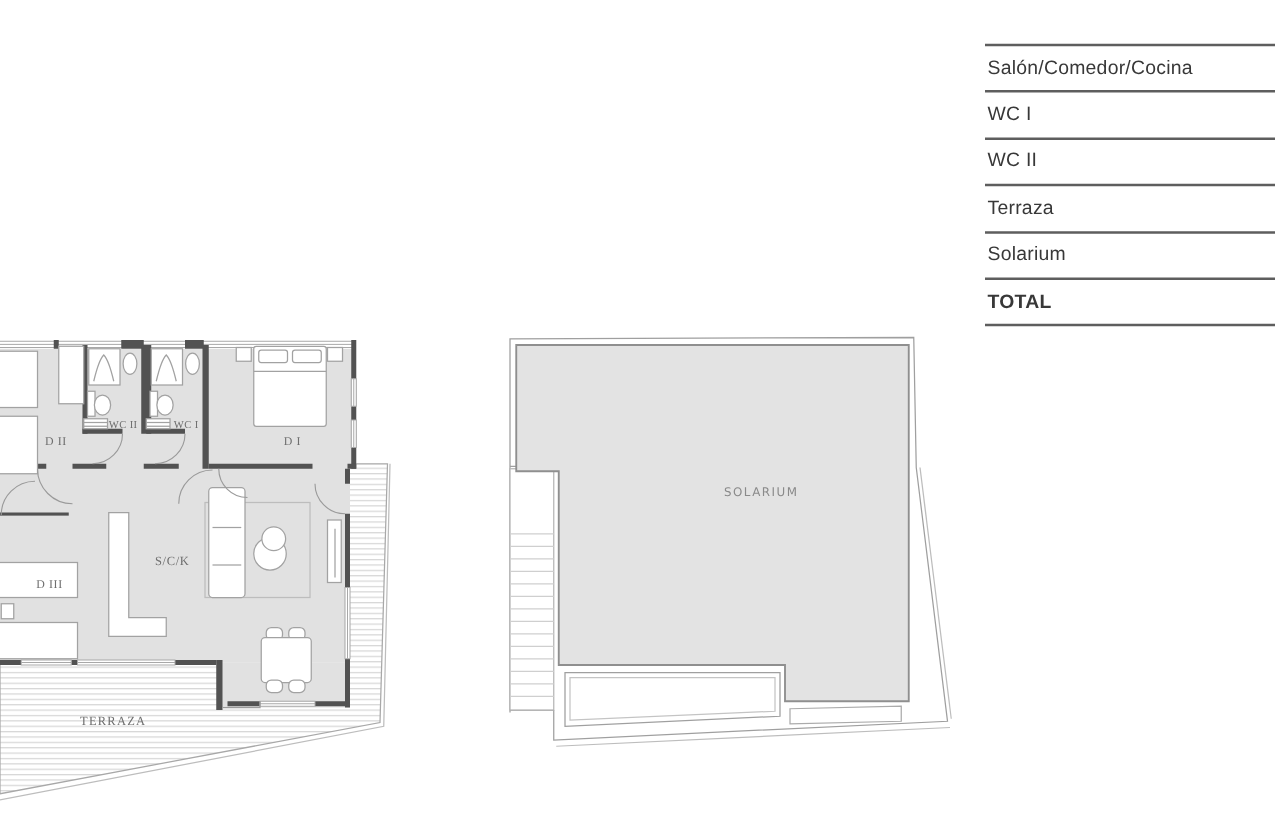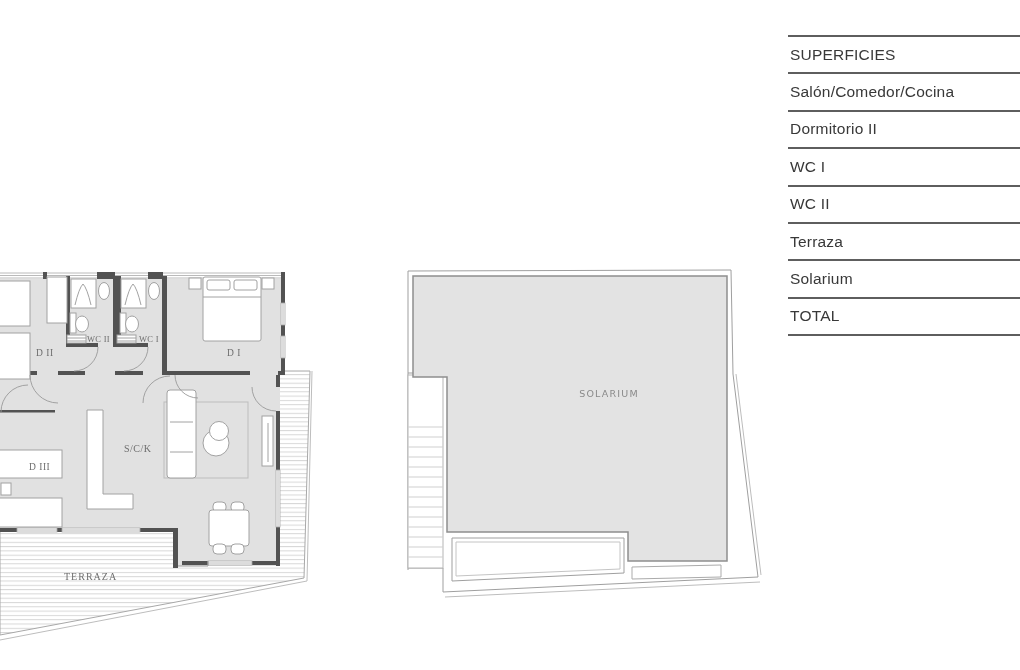--- a/index.html
+++ b/index.html
@@ -31,21 +31,21 @@
     position:absolute;left:788px;top:35px;width:232px;
     border-top:2px solid var(--tableline);
   }
   .srow{
     box-sizing:border-box;height:37.4px;
     border-bottom:2px solid var(--tableline);
     display:flex;align-items:center;
     font-size:15.5px;color:var(--tabletext);
     padding-left:2px;letter-spacing:0.2px;white-space:nowrap;
   }
-  .srow.total{font-weight:normal;}
+  .srow.total{font-weight:bold;}
 </style>
 </head>
 <body>
 
 <div id="canvas">
 
   <svg id="plans" width="1020" height="670" viewBox="0 0 1020 670">
     <defs>
       <pattern id="hatch" width="6" height="4.3" patternUnits="userSpaceOnUse">
         <rect width="6" height="4.3" fill="#ffffff"></rect>
@@ -235,23 +235,21 @@
         <polygon points="452,538 624,538 624,573 452,581" fill="#fff" stroke="#9f9f9f" stroke-width="1"></polygon>
         <polygon points="456,542 620,542 620,569 456,576" fill="none" stroke="#c4c4c4" stroke-width="1"></polygon>
         <polygon points="632,567 721,565 721,577 632,579" fill="#fff" stroke="#ababab" stroke-width="1"></polygon>
       </g>
 
       <text class="plan-label-sans" x="609" y="397" font-size="9.5" letter-spacing="1.2" text-anchor="middle">SOLARIUM</text>
     </g>
   </svg>
 
   <div id="surfaces-table">
-    <div class="srow">SUPERFICIES</div>
     <div class="srow">Salón/Comedor/Cocina</div>
-    <div class="srow">Dormitorio II</div>
     <div class="srow">WC I</div>
     <div class="srow">WC II</div>
     <div class="srow">Terraza</div>
     <div class="srow">Solarium</div>
     <div class="srow total">TOTAL</div>
   </div>
 
 </div>
 
 </body></html>

